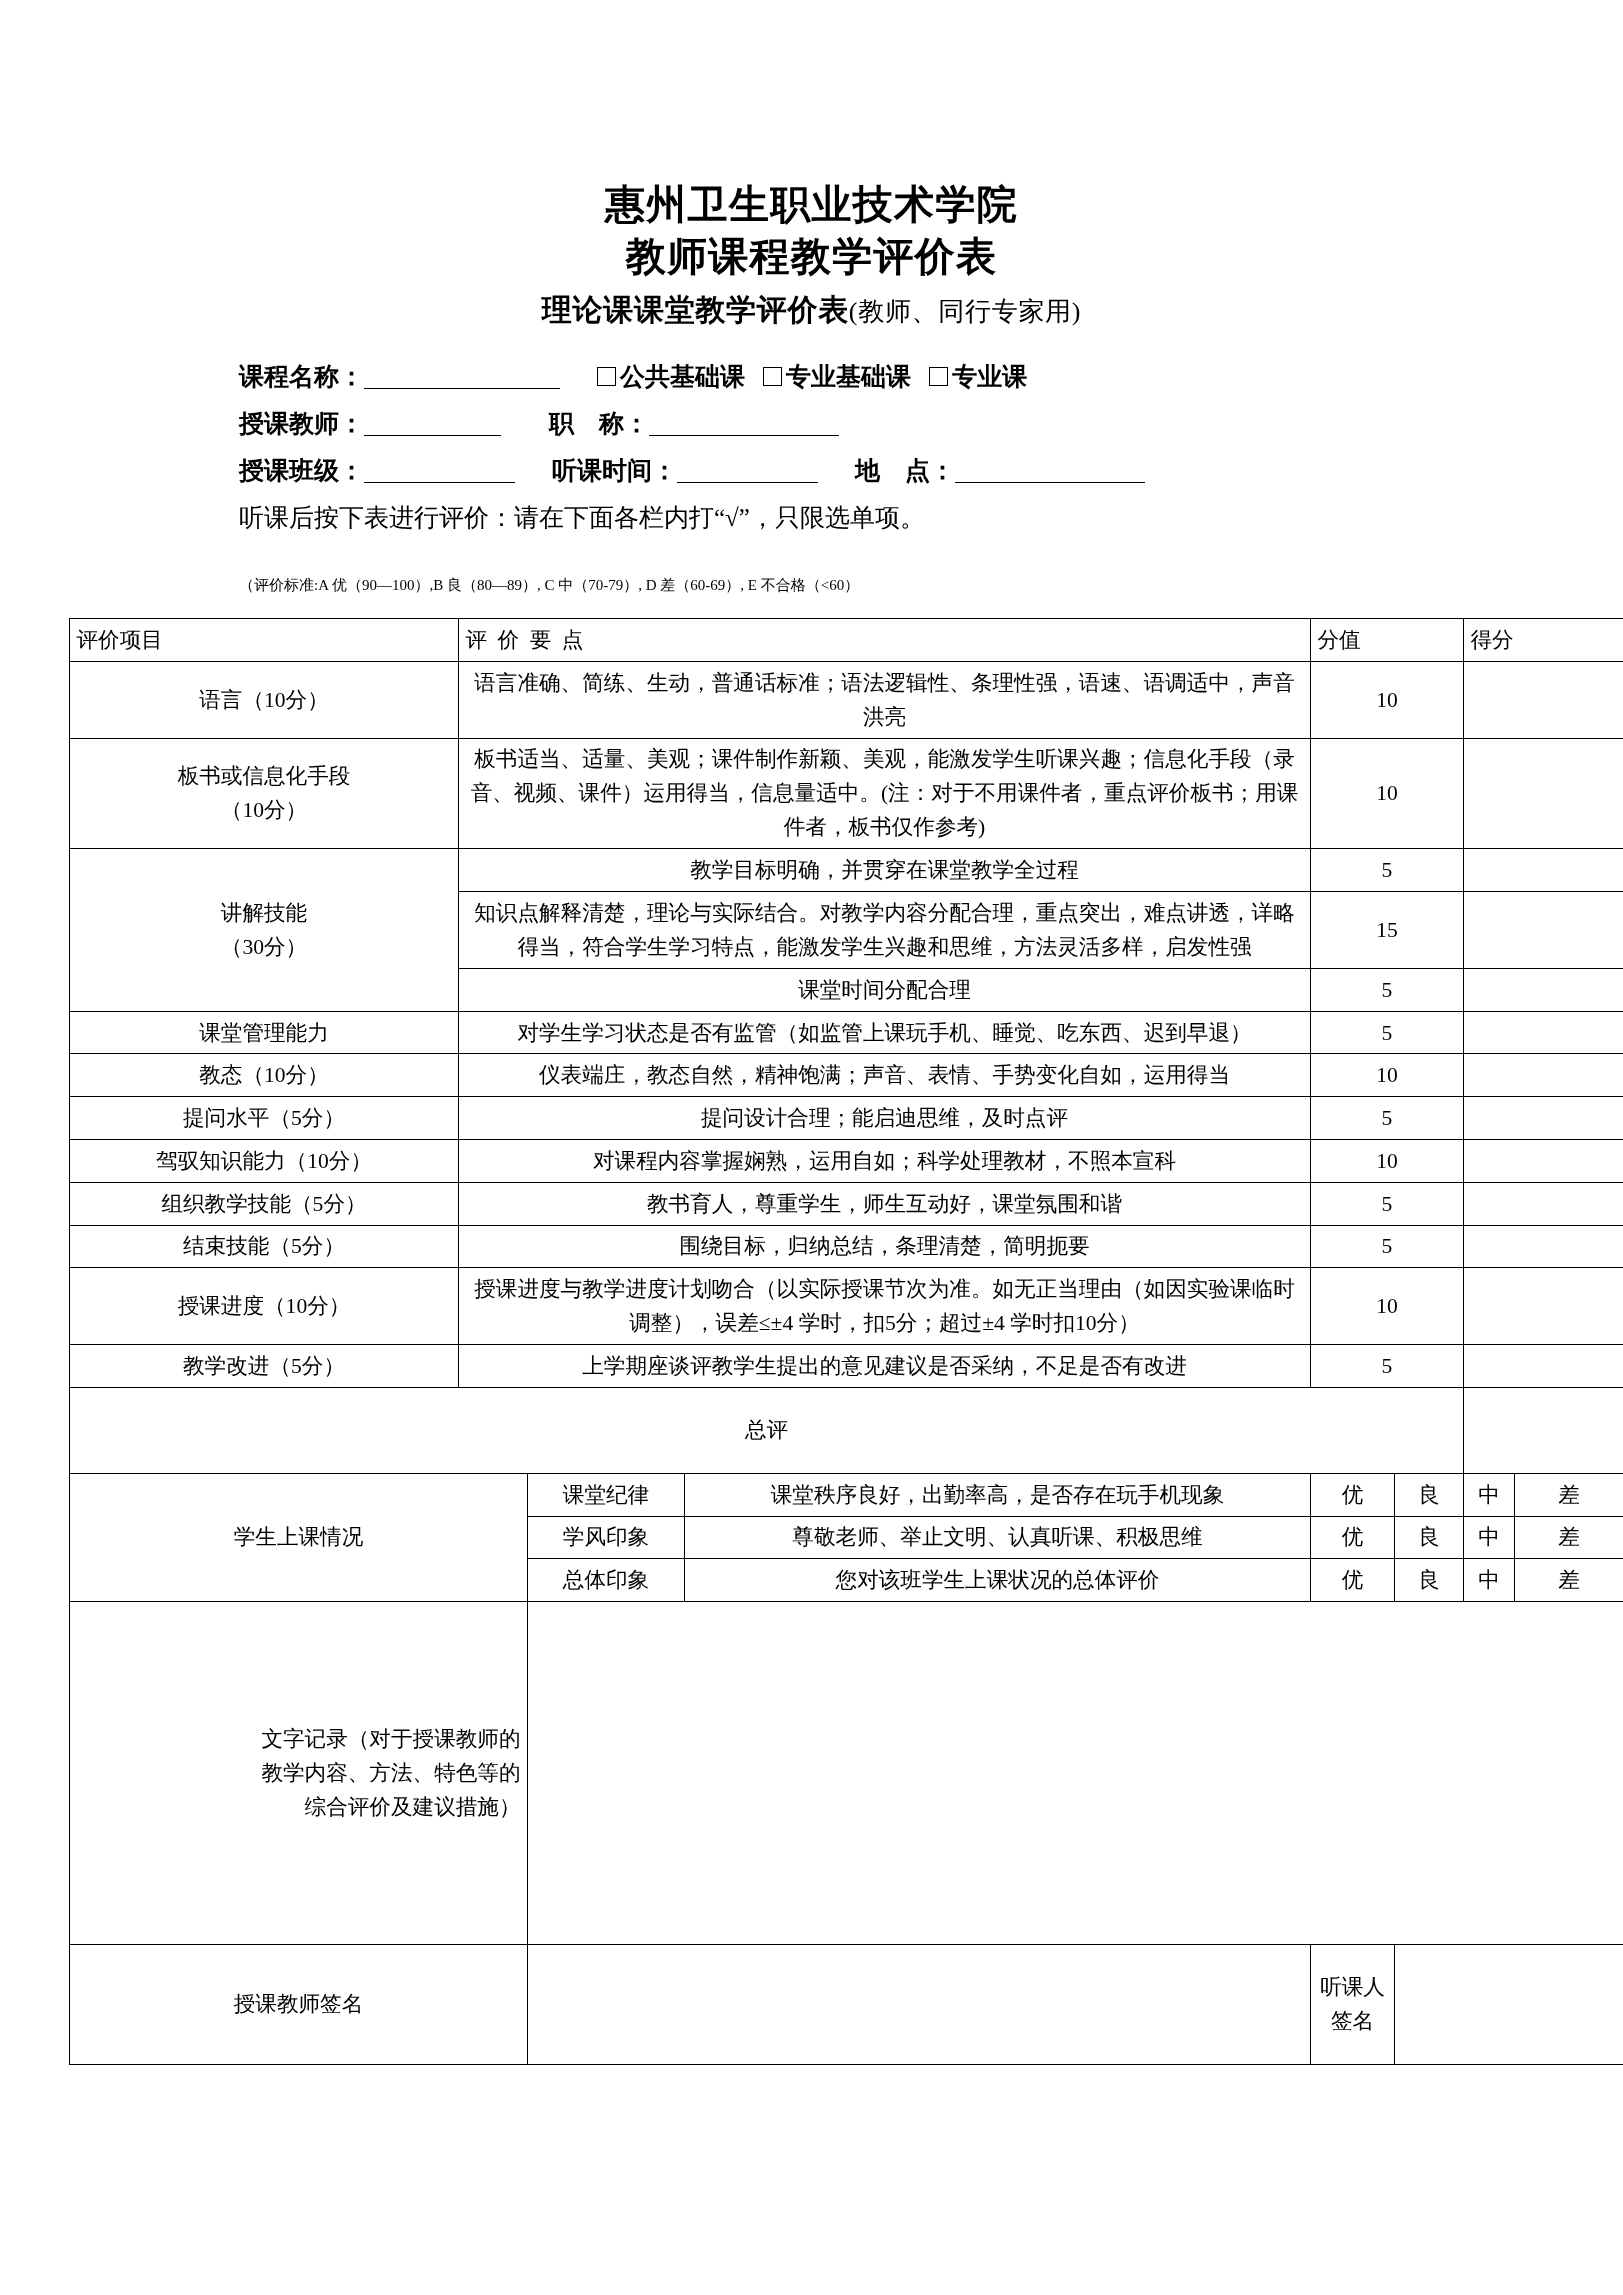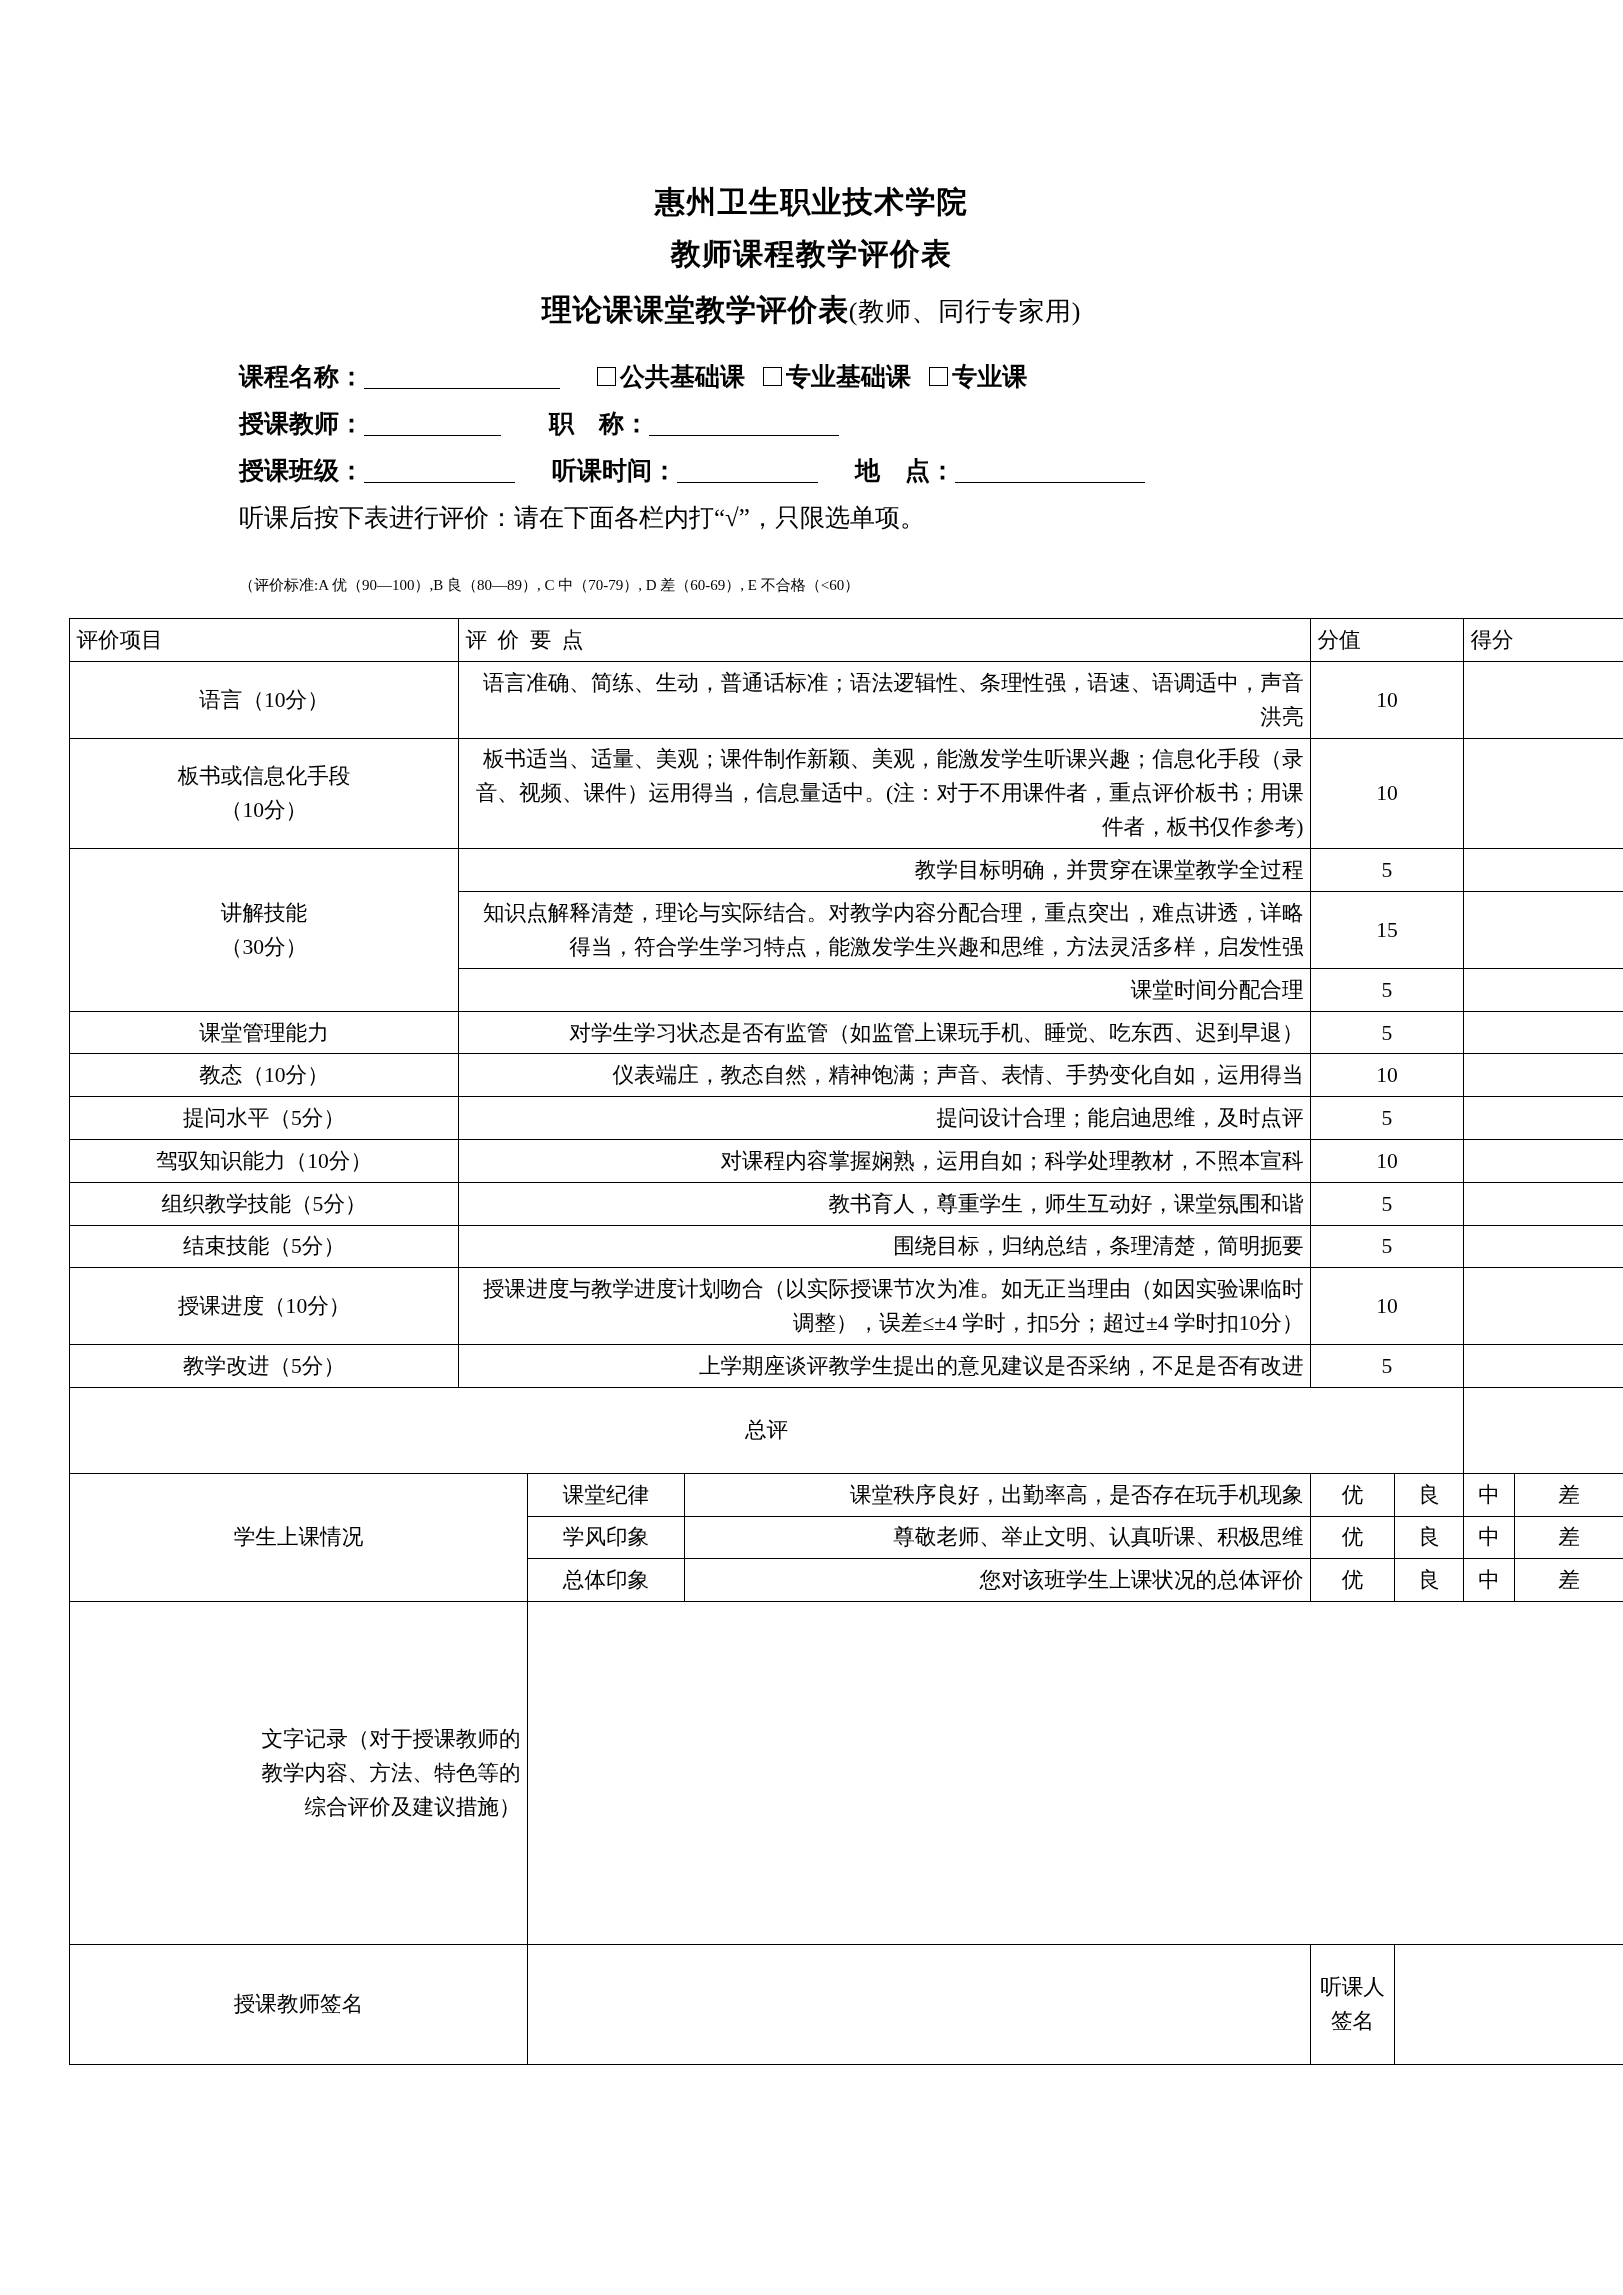--- a/index.html
+++ b/index.html
@@ -24,23 +24,23 @@
 
   
   .title-block {
     position: absolute;
     left: 0;
     top: 178px;
     width: 1623px;
     text-align: center;
   }
   .title-1, .title-2 {
-    font-family: Liberation Mono, monospace;
+    font-family: Liberation Sans, sans-serif;
     font-weight: bold;
-    font-size: 30px;
+    font-size: 40px;
     letter-spacing: 1.3px;
     line-height: 52px;
   }
   .title-3 {
     font-family: "Liberation Serif", "DejaVu Serif", serif;
     font-weight: bold;
     font-size: 30px;
     line-height: 55px;
     letter-spacing: 0.7px;
   }
@@ -110,21 +110,21 @@
     line-height: 34px;
     padding: 3.9px 6.5px;
     vertical-align: middle;
     word-break: break-all;
   }
   .c-center { text-align: center; }
   .hdr td { text-align: left; font-size: 23px; }
   .hdr .spaced { letter-spacing: 10.5px; }
   .item-cell { text-align:center; font-size: 22px; line-height: 38px; }
   .pts-cell  { text-align:center; font-size: 22px; }
-  .desc-cell { text-align:right; font-size: 21.6px; line-height: 38px; }
+  .desc-cell { text-align:center; font-size: 21.6px; line-height: 38px; }
   .total-cell { text-align: center; padding-right: 131px; font-size: 22px; height: 77px;}
   .grade-cell { text-align:center; font-size: 22px; }
   .sub-label { text-align:center; font-size: 21.6px; white-space: nowrap; }
   .text-record {
     text-align: right;
     font-size: 22px;
     line-height: 43px;
     vertical-align: middle;
   }
   .sig-cell {

